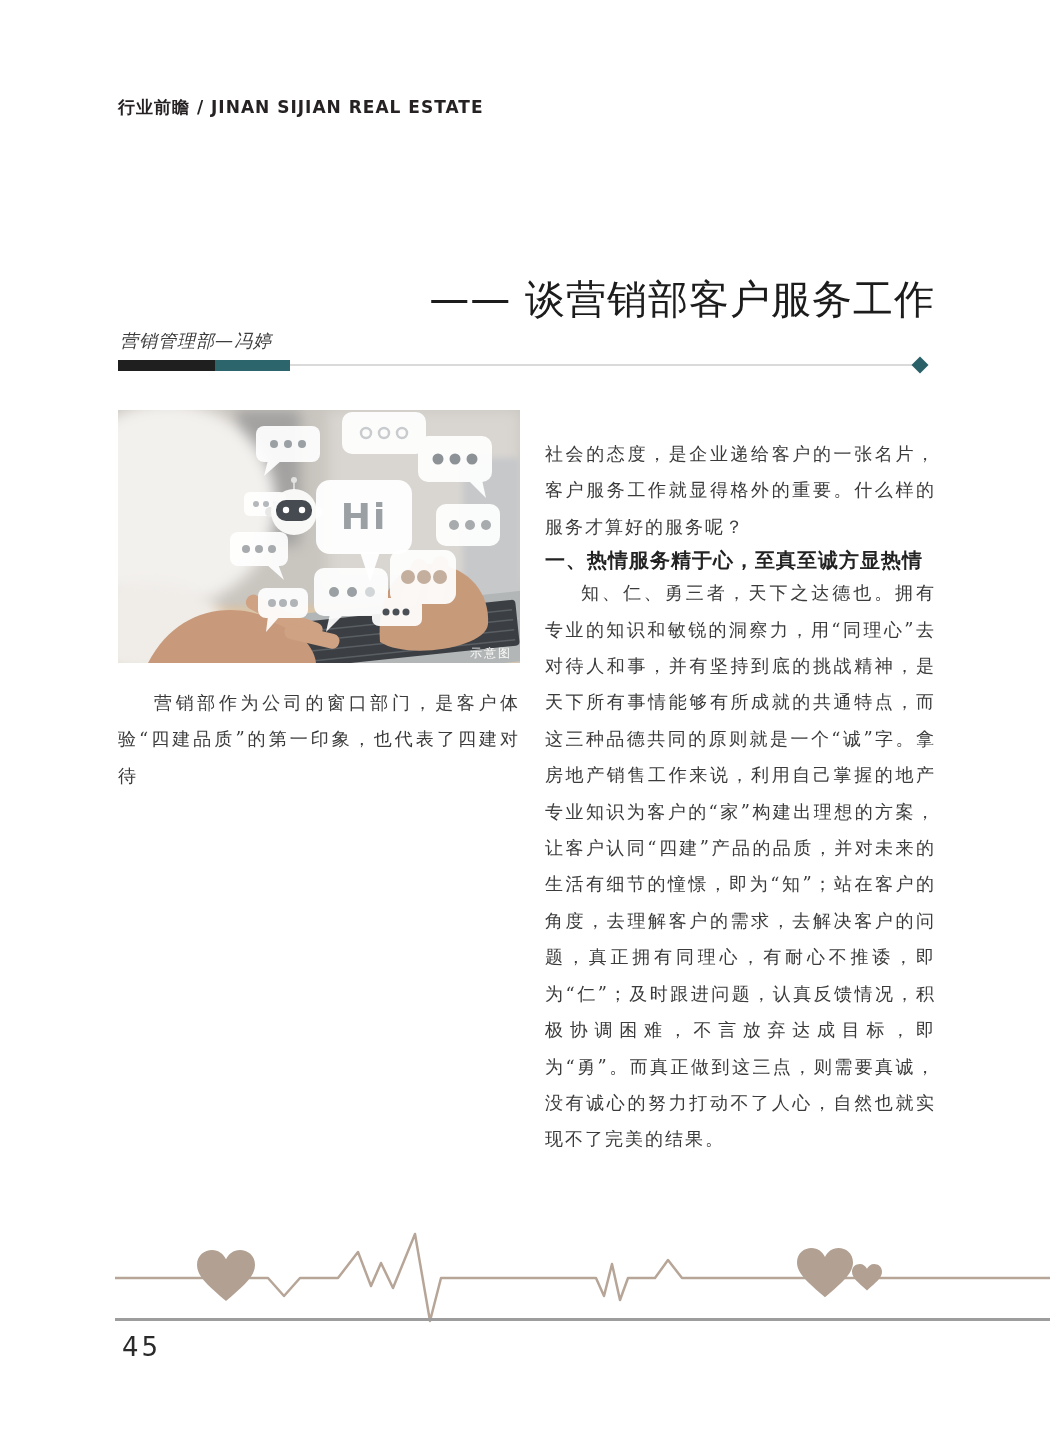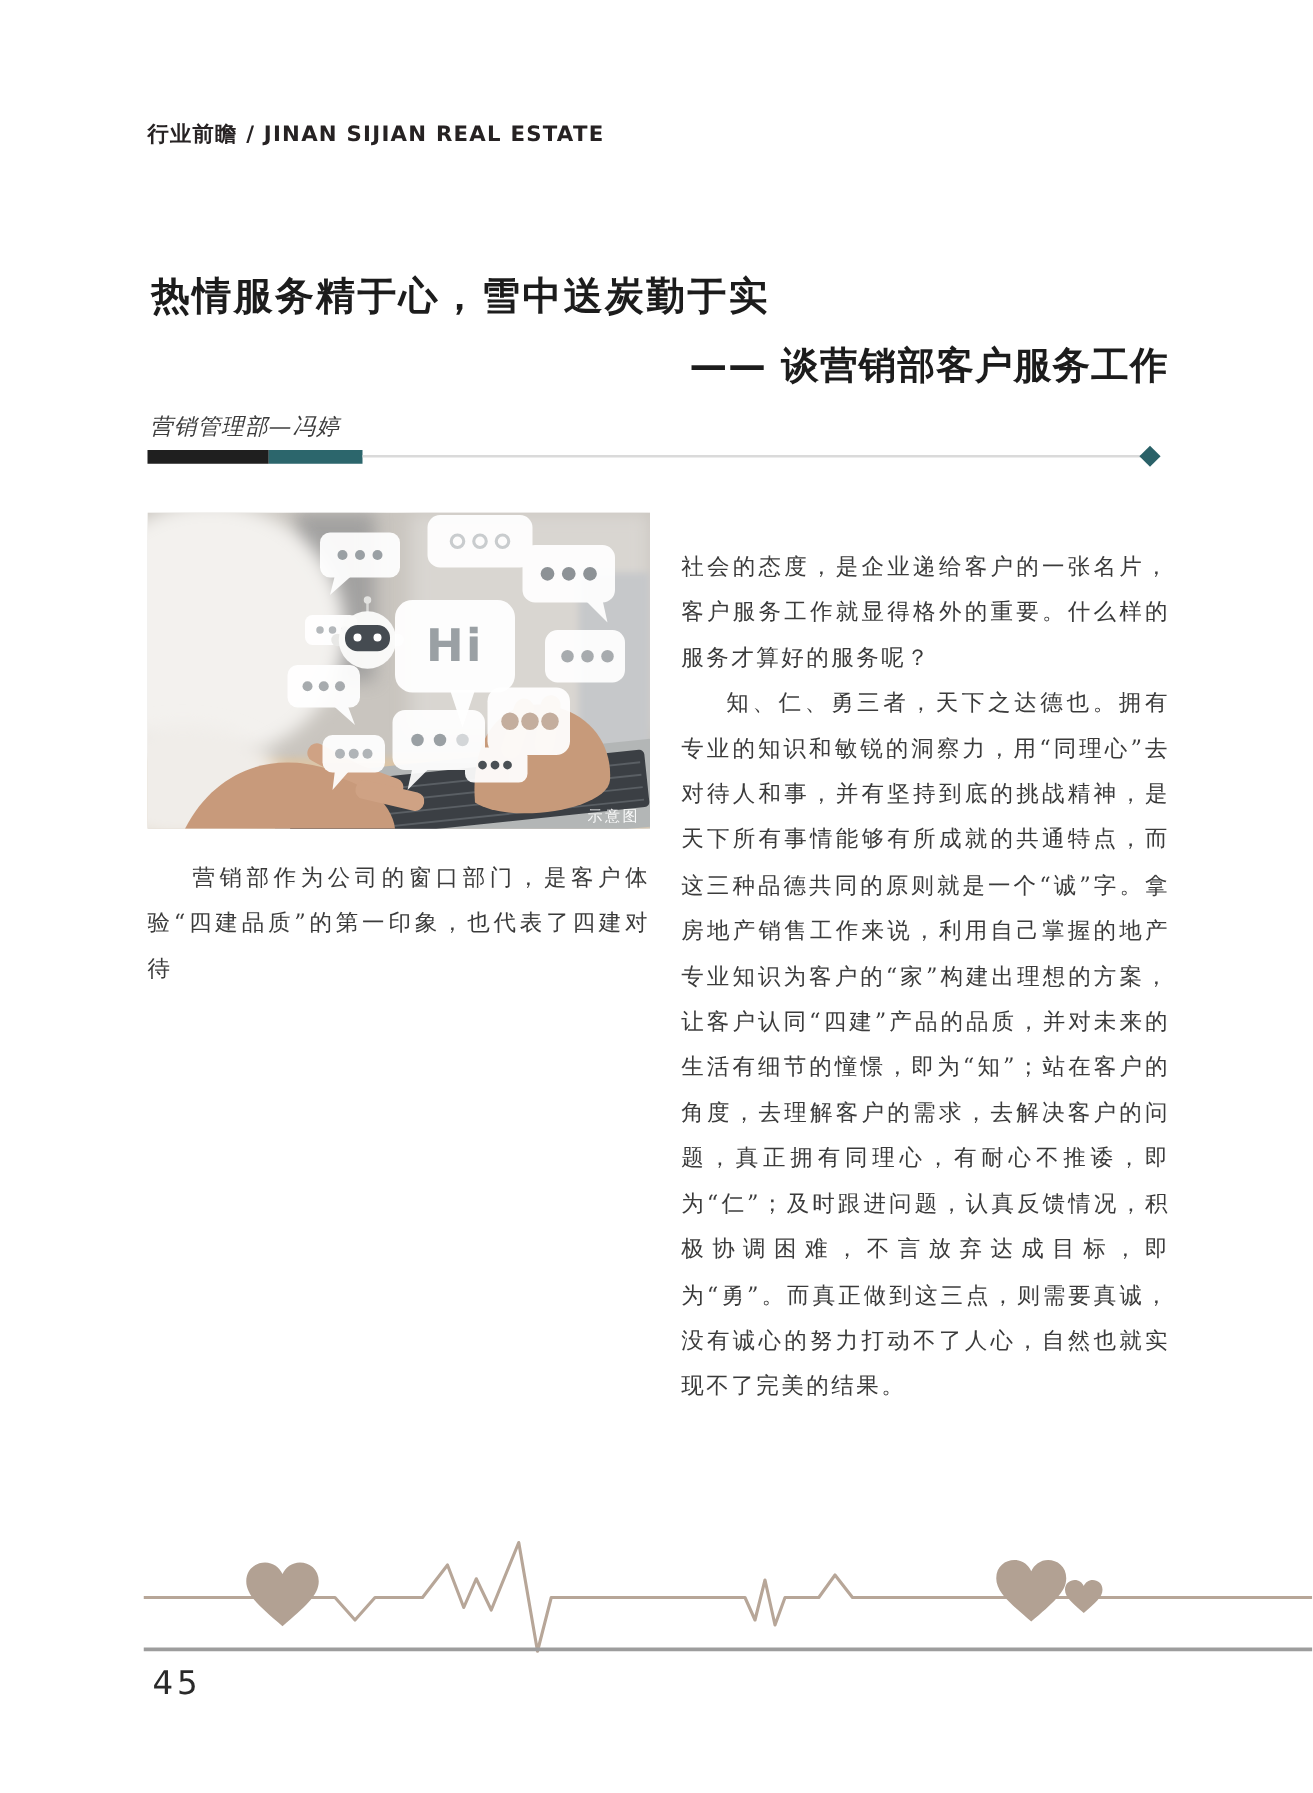--- a/index.html
+++ b/index.html
@@ -7,21 +7,21 @@
         font-family:"DejaVu Serif", serif;color:#3a3a3a;}
 
   .mag-header{position:absolute;left:118px;top:96px;
         font-family:"DejaVu Sans", sans-serif;font-weight:700;font-size:17px;
         letter-spacing:1px;color:#262223;}
 
   .title-line1{position:absolute;left:121px;top:216px;
         font-family:"DejaVu Sans", sans-serif;font-weight:700;font-size:31px;
         letter-spacing:2px;color:#1c1c1c;white-space:nowrap;}
   .title-line2{position:absolute;right:115px;top:272px;
-        font-family:"DejaVu Sans", sans-serif;font-weight:700;font-size:30px;
+        font-family:"DejaVu Sans", sans-serif;font-weight:400;font-size:40px;
         letter-spacing:1px;color:#1c1c1c;white-space:nowrap;}
 
   .byline{position:absolute;left:120px;top:329px;font-style:italic;
         font-size:18px;color:#3c3c3c;letter-spacing:1px;}
 
   .rule-row{position:absolute;left:118px;top:358px;width:808px;height:14px;
         display:flex;align-items:center;}
   .seg-dark{width:97px;height:11px;background:#1f1f1f;flex:0 0 auto;}
   .seg-teal{width:75px;height:11px;background:#2c666c;flex:0 0 auto;}
   .seg-line{flex:1 1 auto;height:2px;background:#dadada;}
@@ -45,21 +45,20 @@
   .page-number{position:absolute;left:122px;top:1332px;
         font-family:"DejaVu Sans", sans-serif;font-size:26px;letter-spacing:3px;color:#2a2a2a;}
 </style>
 </head>
 <body>
 
 <div class="page">
 
   <div class="mag-header">行业前瞻 / JINAN SIJIAN REAL ESTATE</div>
 
-  <div class="title-line1">热情服务精于心，雪中送炭勤于实</div>
   <div class="title-line2">—— 谈营销部客户服务工作</div>
 
   <div class="byline">营销管理部—冯婷</div>
 
   <div class="rule-row">
     <div class="seg-dark"></div>
     <div class="seg-teal"></div>
     <div class="seg-line"></div>
     <div class="seg-diamond"></div>
   </div>
@@ -217,20 +216,21 @@
       </g>
 
       <text x="394" y="247" text-anchor="end" font-family="DejaVu Sans, sans-serif" font-size="12" fill="#ffffff" opacity="0.92">示意图</text>
     </svg>
 
     <p class="indent">营销部作为公司的窗口部门，是客户体验“四建品质”的第一印象，也代表了四建对待</p>
   </div>
 
   <div class="col col2">
     <p>社会的态度，是企业递给客户的一张名片，客户服务工作就显得格外的重要。什么样的服务才算好的服务呢？</p>
+    <p class="section-heading">一、热情服务精于心，至真至诚方显热情</p>
     <p class="indent">知、仁、勇三者，天下之达德也。拥有专业的知识和敏锐的洞察力，用“同理心”去对待人和事，并有坚持到底的挑战精神，是天下所有事情能够有所成就的共通特点，而这三种品德共同的原则就是一个“诚”字。拿房地产销售工作来说，利用自己掌握的地产专业知识为客户的“家”构建出理想的方案，让客户认同“四建”产品的品质，并对未来的生活有细节的憧憬，即为“知”；站在客户的角度，去理解客户的需求，去解决客户的问题，真正拥有同理心，有耐心不推诿，即为“仁”；及时跟进问题，认真反馈情况，积极协调困难，不言放弃达成目标，即为“勇”。而真正做到这三点，则需要真诚，没有诚心的努力打动不了人心，自然也就实现不了完美的结果。</p>
   </div>
 
   <svg class="heartbeat" viewBox="0 0 1050 104" xmlns="http://www.w3.org/2000/svg">
     <path d="M115,54 H268 L284,72 L300,54 H338 L358,28 L371,62 L381,39 L393,64 L415,10 L430,97 L441,54 H596 L604,72 L612,40 L620,76 L628,54 H655 L668,36 L682,54 H1050" fill="none" stroke="#b7a698" stroke-width="2.5" stroke-linejoin="round"></path>
     <path d="M50,88 C20,62 0,46 0,26 C0,9 13,0 26,0 C37,0 46,7 50,16 C54,7 63,0 74,0 C87,0 100,9 100,26 C100,46 80,62 50,88 Z" transform="translate(197,26) scale(0.58)" fill="#b2a193"></path>
     <path d="M50,88 C20,62 0,46 0,26 C0,9 13,0 26,0 C37,0 46,7 50,16 C54,7 63,0 74,0 C87,0 100,9 100,26 C100,46 80,62 50,88 Z" transform="translate(797,24) scale(0.56)" fill="#b2a193"></path>
     <path d="M50,88 C20,62 0,46 0,26 C0,9 13,0 26,0 C37,0 46,7 50,16 C54,7 63,0 74,0 C87,0 100,9 100,26 C100,46 80,62 50,88 Z" transform="translate(852,40) scale(0.30)" fill="#b2a193"></path>
   </svg>
 

